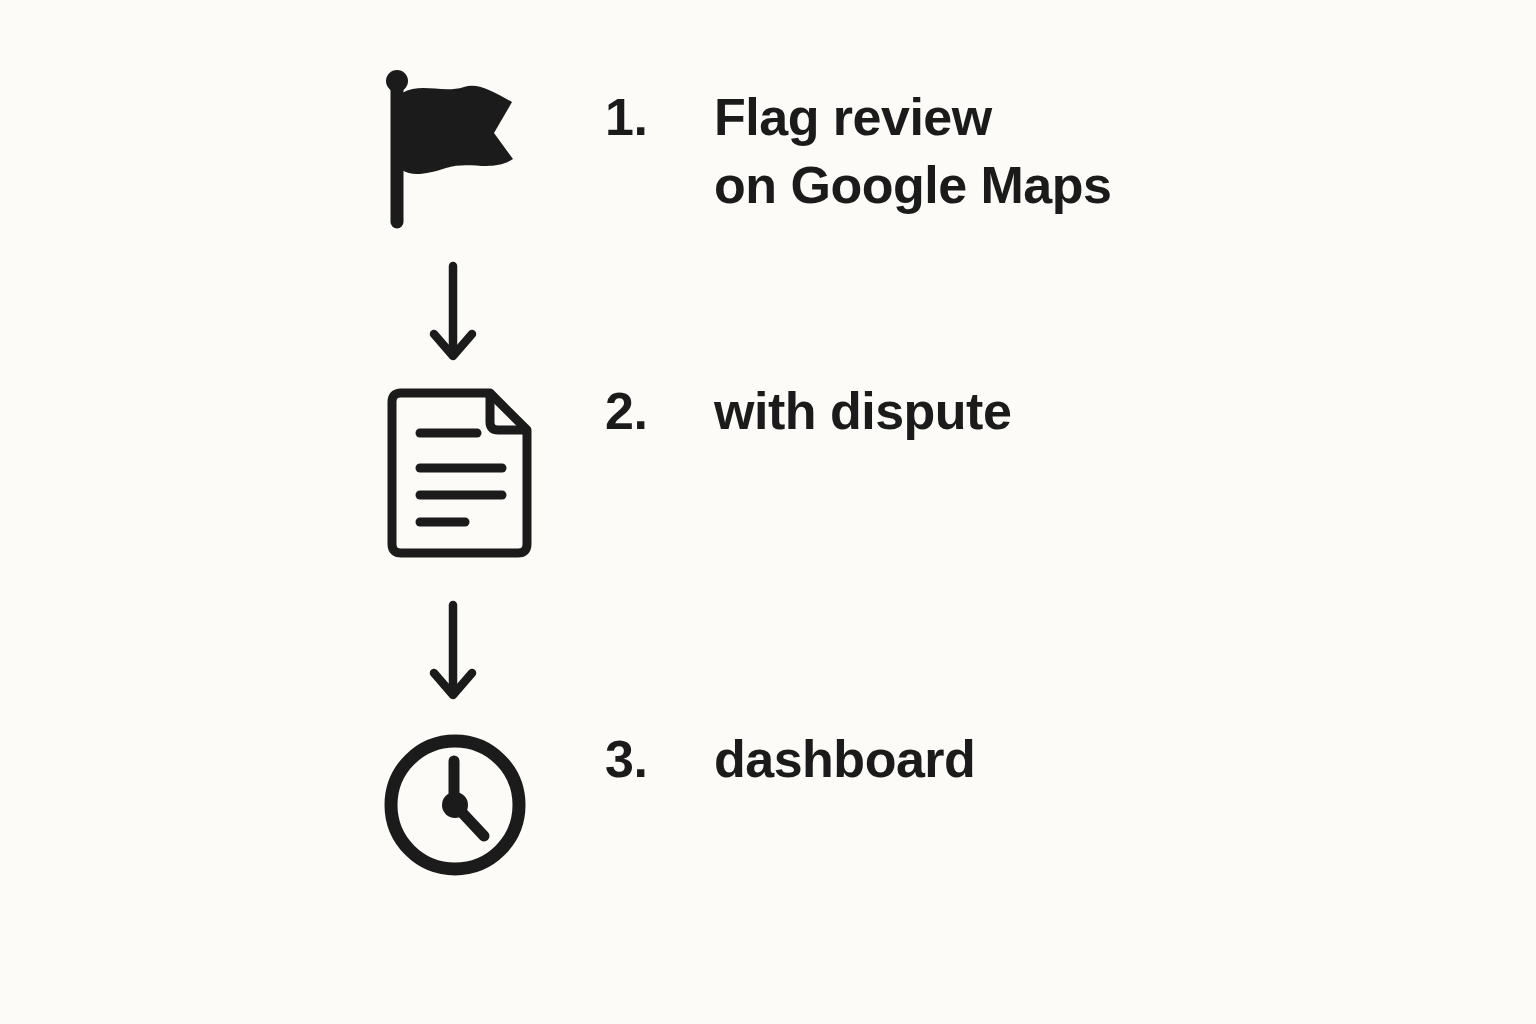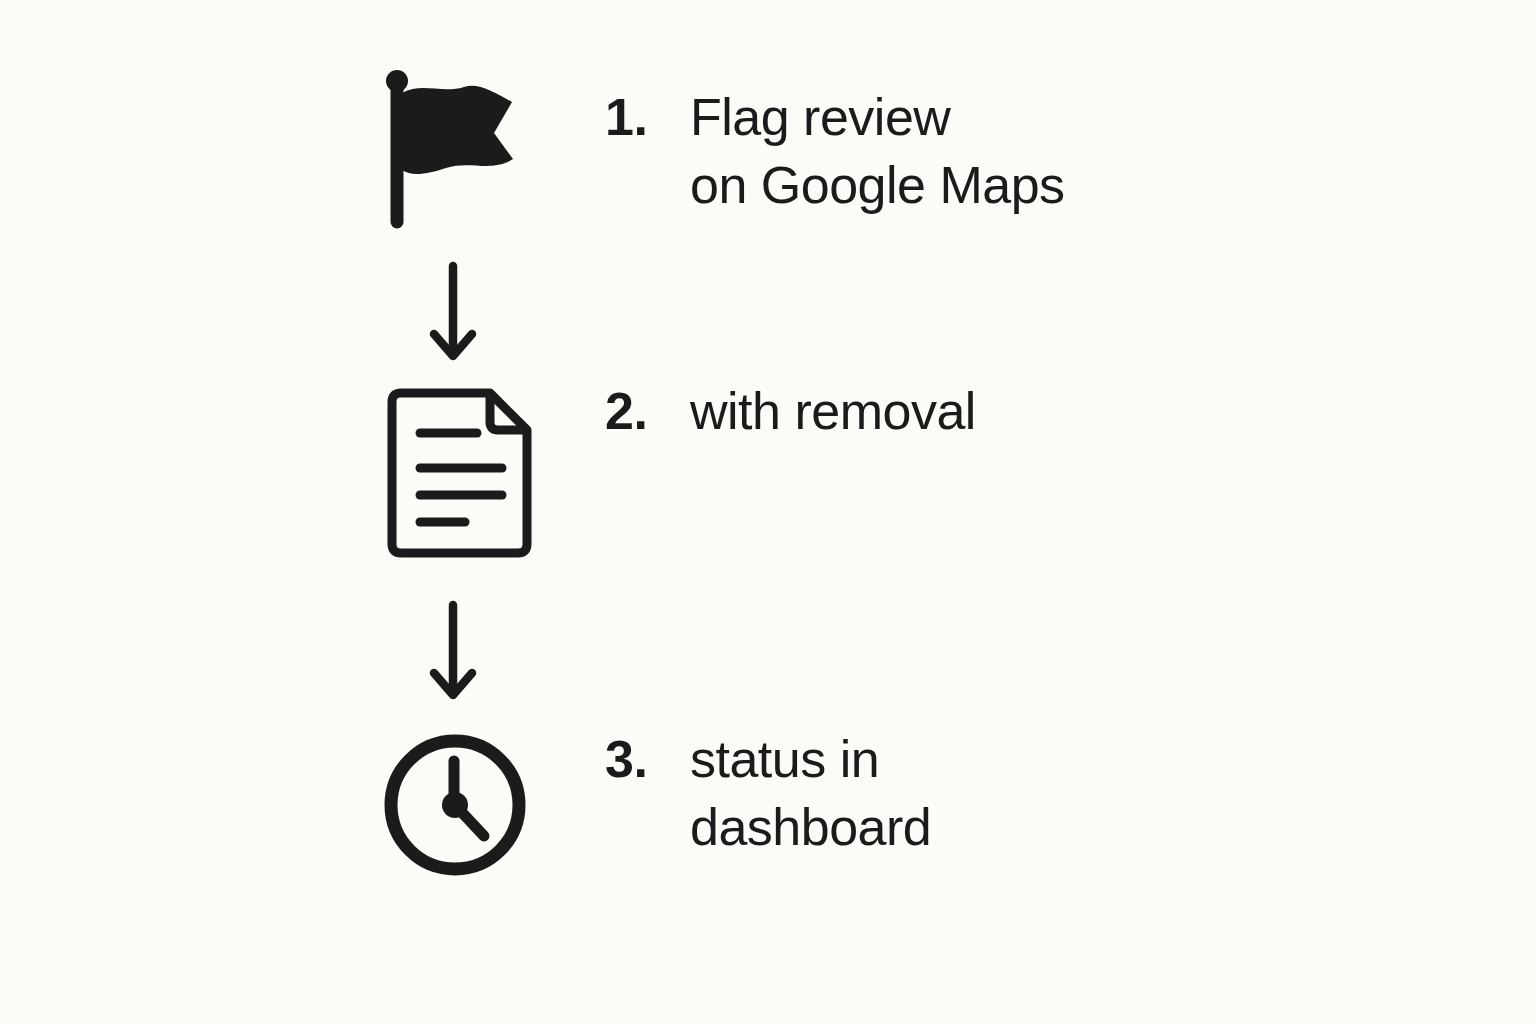--- a/index.html
+++ b/index.html
@@ -38,21 +38,22 @@
   }
   .step-1 { top: 83px; }
   .step-2 { top: 377px; }
   .step-3 { top: 725px; }
   .step .num {
     width: 85px;
     font-weight: 700;
     flex: 0 0 85px;
   }
   .step .lines {
-    font-weight: 400;
+    font-weight: 700;
+    margin-left: 24px;
   }
 </style>
 </head>
 <body>
 
 <div class="canvas">
 
   <svg class="icon icon-flag" viewBox="0 0 150 170" aria-hidden="true">
     <line x1="25" y1="21" x2="25" y2="162" stroke="currentColor" stroke-width="13" stroke-linecap="round"></line>
     <circle cx="25" cy="21" r="11" fill="currentColor"></circle>
@@ -83,37 +84,36 @@
     <path d="M107,10 V39 Q107,47 115,47 H144" fill="none" stroke="currentColor" stroke-width="9" stroke-linejoin="round"></path>
     <line x1="37" y1="50" x2="94" y2="50" stroke="currentColor" stroke-width="9" stroke-linecap="round"></line>
     <line x1="37" y1="85" x2="119" y2="85" stroke="currentColor" stroke-width="9" stroke-linecap="round"></line>
     <line x1="37" y1="112" x2="119" y2="112" stroke="currentColor" stroke-width="9" stroke-linecap="round"></line>
     <line x1="37" y1="139" x2="82" y2="139" stroke="currentColor" stroke-width="9" stroke-linecap="round"></line>
   </svg>
 
   <div class="step step-2">
     <div class="num">2.</div>
     <div class="lines">
-      <div>with removal</div>
+      <div>with dispute</div>
     </div>
   </div>
 
   <svg class="arrow arrow-2" viewBox="0 0 56 104" aria-hidden="true">
     <path d="M28,5 V92" fill="none" stroke="currentColor" stroke-width="8.5" stroke-linecap="round"></path>
     <path d="M9,73 L28,95 L47,73" fill="none" stroke="currentColor" stroke-width="8.5" stroke-linecap="round" stroke-linejoin="round"></path>
   </svg>
 
   <svg class="icon icon-clock" viewBox="0 0 150 150" aria-hidden="true">
     <circle cx="75" cy="75" r="64" fill="none" stroke="currentColor" stroke-width="13"></circle>
     <circle cx="75" cy="75" r="13" fill="currentColor"></circle>
     <line x1="74" y1="75" x2="74" y2="31" stroke="currentColor" stroke-width="11" stroke-linecap="round"></line>
     <line x1="75" y1="75" x2="104" y2="106" stroke="currentColor" stroke-width="11" stroke-linecap="round"></line>
   </svg>
 
   <div class="step step-3">
     <div class="num">3.</div>
     <div class="lines">
-      <div>status in</div>
       <div>dashboard</div>
     </div>
   </div>
 
 </div>
 
 </body></html>

